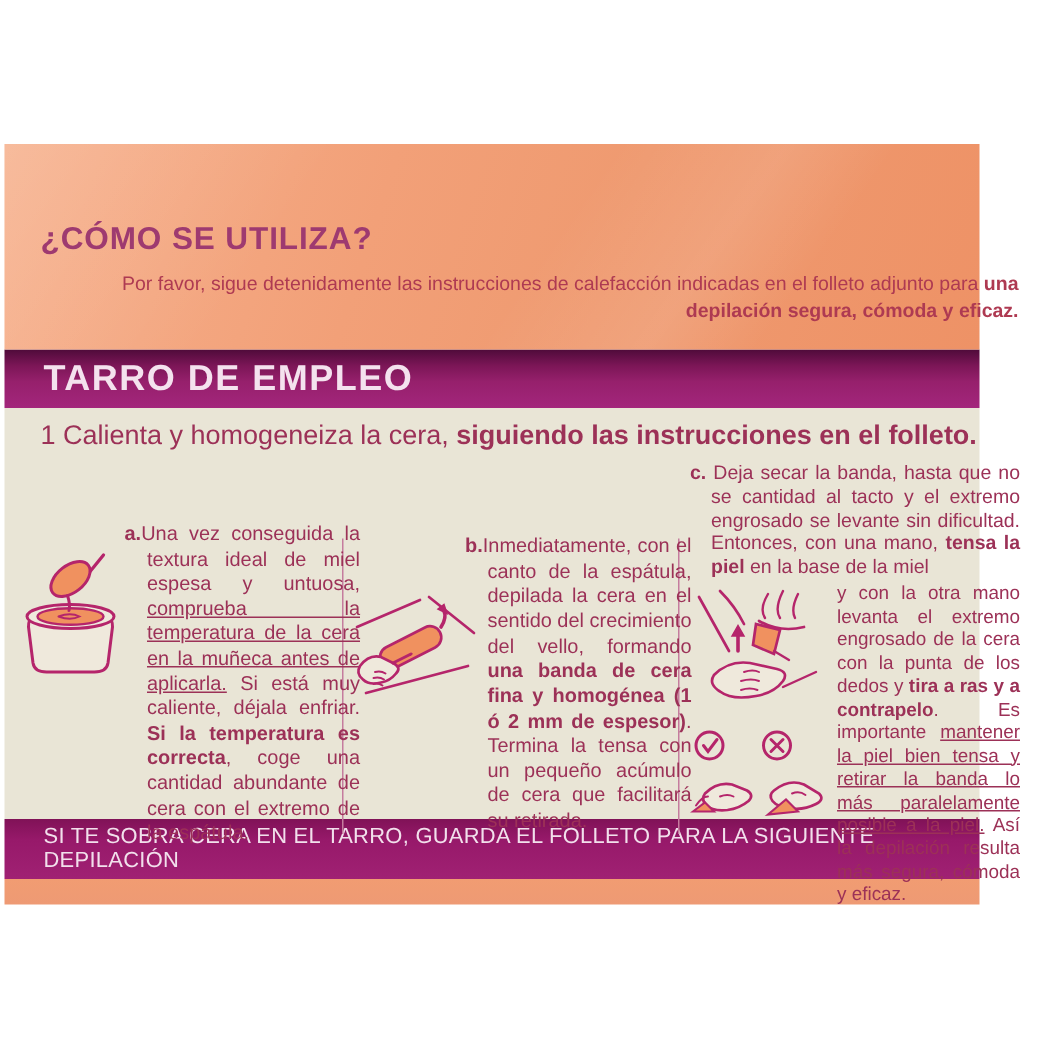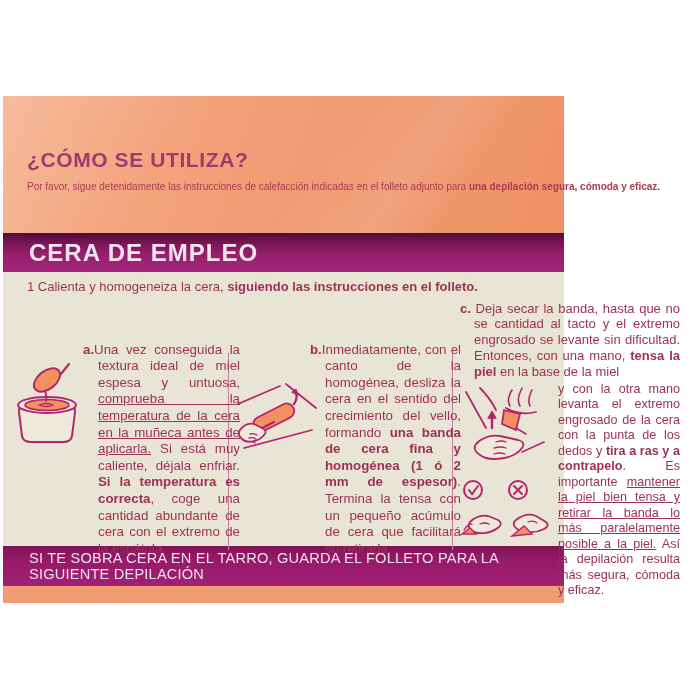--- a/index.html
+++ b/index.html
@@ -2,58 +2,58 @@
 <html><head>
 <meta charset="utf-8">
 <style>
   html,body{margin:0;padding:0;}
   body{
     width:700px;height:700px;background:#ffffff;position:relative;overflow:hidden;
     font-family:"Liberation Sans", sans-serif;
     -webkit-font-smoothing:antialiased;
   }
   .panel{
-    position:absolute;left:3px;top:96px;width:561px;height:507px;
+    position:absolute;left:3px;top:96px;width:650px;height:507px;
     display:flex;flex-direction:column;
   }
   
   .header-orange{
     height:137px;flex:0 0 137px;
     background:linear-gradient(108deg,#f6b08c 0%,#f2a078 38%,#ef9a70 62%,#ee9266 100%);
     position:relative;
   }
   .header-orange .sheen{
     position:absolute;inset:0;
     background:linear-gradient(125deg,rgba(255,255,255,.14) 0%,rgba(255,255,255,0) 30%,rgba(255,255,255,0) 55%,rgba(255,255,255,.10) 70%,rgba(255,255,255,0) 80%);
     pointer-events:none;
   }
   .header-title{
     position:absolute;left:24px;top:52px;margin:0;
     font-size:21px;font-weight:bold;letter-spacing:.6px;color:#9e3a70;
   }
   .header-sub{
     position:absolute;left:24px;top:84px;width:652px;margin:0;
-    font-size:10px;line-height:1.35;color:#ae3a52;
+    font-size:13px;line-height:1.35;color:#ae3a52;text-align:right;
   }
   
   .mode-banner{
     height:39px;flex:0 0 39px;
     background:linear-gradient(180deg,#4f0b3a 0%,#7c1657 28%,#96206c 55%,#a3267c 100%);
     display:flex;align-items:center;
   }
   .mode-banner h2{
     margin:0;padding-left:26px;
     font-size:24px;font-weight:bold;letter-spacing:1px;color:#f4e2ee;
   }
   
   .main{
     flex:0 0 274px;height:274px;background:#e9e5d6;position:relative;
     color:#9c3157;
   }
-  .step{margin:0;padding-left:24px;font-size:13px;line-height:1.27;color:#9c3157;}
+  .step{margin:0;padding-left:24px;font-size:18px;line-height:1.27;color:#9c3157;}
   .step-1{padding-top:7px;}
   .columns{display:flex;margin-top:5px;align-items:center;}
   .col{position:relative;}
   .col-a{width:222px;margin-left:3px;}
   .col-b{width:214px;margin-left:9px;}
   .col-c{width:222px;margin-left:7px;}
   .v-divider{width:1px;flex:0 0 1px;height:197px;background:#c57c9e;margin-top:3px;}
   .col-text{
     font-size:13.3px;line-height:1.25;text-align:justify;color:#9c3157;margin:0;
     padding-left:15px;text-indent:-15px;
@@ -85,21 +85,21 @@
 
 <div class="panel">
 
   <div class="header-orange">
     <div class="sheen"></div>
     <h1 class="header-title">¿CÓMO SE UTILIZA?</h1>
     <p class="header-sub"><span>Por favor, sigue detenidamente las instrucciones de calefacción indicadas en el folleto adjunto para </span><span style="font-weight: bold;">una depilación segura, cómoda y eficaz.</span></p>
   </div>
 
   <div class="mode-banner">
-    <h2>CERA DE EMPLEO</h2>
+    <h2>TARRO DE EMPLEO</h2>
   </div>
 
   <div class="main">
     <p class="step step-1"><span>1 Calienta y homogeneiza la cera, </span><span style="font-weight: bold;">siguiendo las instrucciones en el folleto.</span></p>
 
     <div class="columns">
 
       <div class="col col-a">
         <span class="icon-a">
           <svg width="76" height="88" viewBox="0 0 76 88">
@@ -140,21 +140,21 @@
               <g transform="rotate(-27 40 40)">
                 <rect x="18" y="32" width="44" height="15" rx="7.5" fill="#f0915f"></rect>
               </g>
 
               <path d="M6 52 q6 -8 14 -6 l8 4 q6 3 2 7 q-4 5 -10 6 q-8 2 -12 -2 q-5 -4 -2 -9" fill="#efe9dc"></path>
               <path d="M16 56 q4 -1 7 1 M15 60 q4 -1 7 1 M15 64 q3 -1 6 1" stroke-width="1.3"></path>
               <path d="M28 50 L40 44" stroke-width="2"></path>
             </g>
           </svg>
         </span>
-        <p class="col-text"><span style="font-weight: bold;">b.</span><span>Inmediatamente, con el canto de la homogénea, desliza la cera en el sentido del crecimiento del vello, formando </span><span style="font-weight: bold;">una banda de cera fina y homogénea (1 ó 2 mm de espesor)</span><span>. Termina la tensa con un pequeño acúmulo de cera que facilitará su retirada.</span></p>
+        <p class="col-text"><span style="font-weight: bold;">b.</span><span>Inmediatamente, con el canto de la espátula, depilada la cera en el sentido del crecimiento del vello, formando </span><span style="font-weight: bold;">una banda de cera fina y homogénea (1 ó 2 mm de espesor)</span><span>. Termina la tensa con un pequeño acúmulo de cera que facilitará su retirada.</span></p>
       </div>
 
       <div class="v-divider"></div>
 
       <div class="col col-c">
         <p class="col-text-p1"><span style="font-weight: bold;">c.</span><span> Deja secar la banda, hasta que no se cantidad al tacto y el extremo engrosado se levante sin dificultad. Entonces, con una mano, </span><span style="font-weight: bold;">tensa la piel</span><span> en la base de la miel</span></p>
         <div class="c-row">
           <div class="c-illus">
             <span>
               <svg width="92" height="92" viewBox="0 0 92 92">

